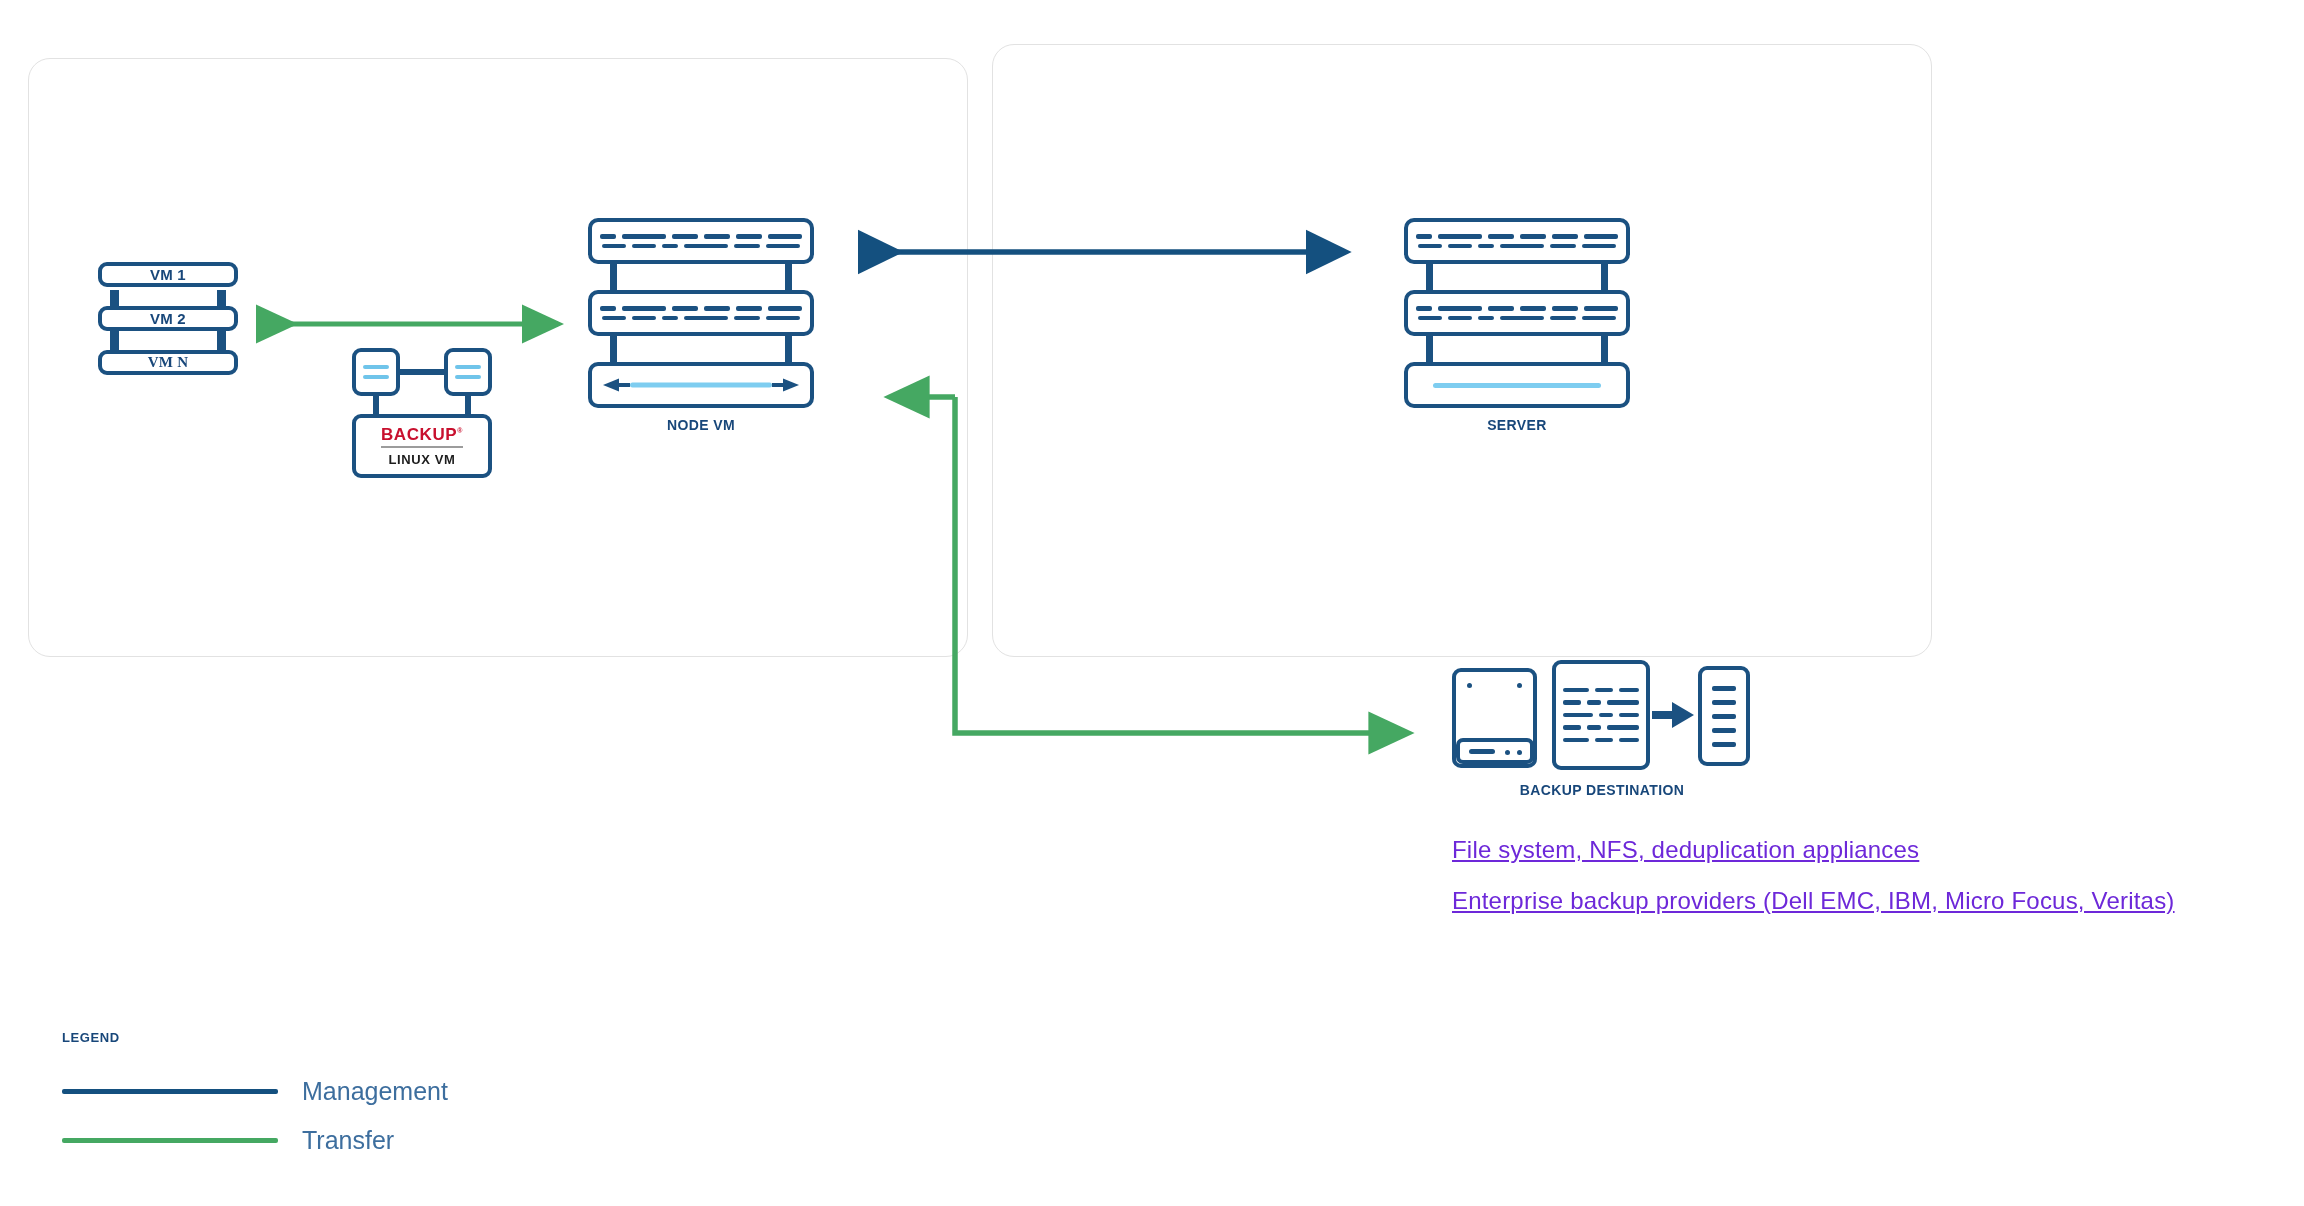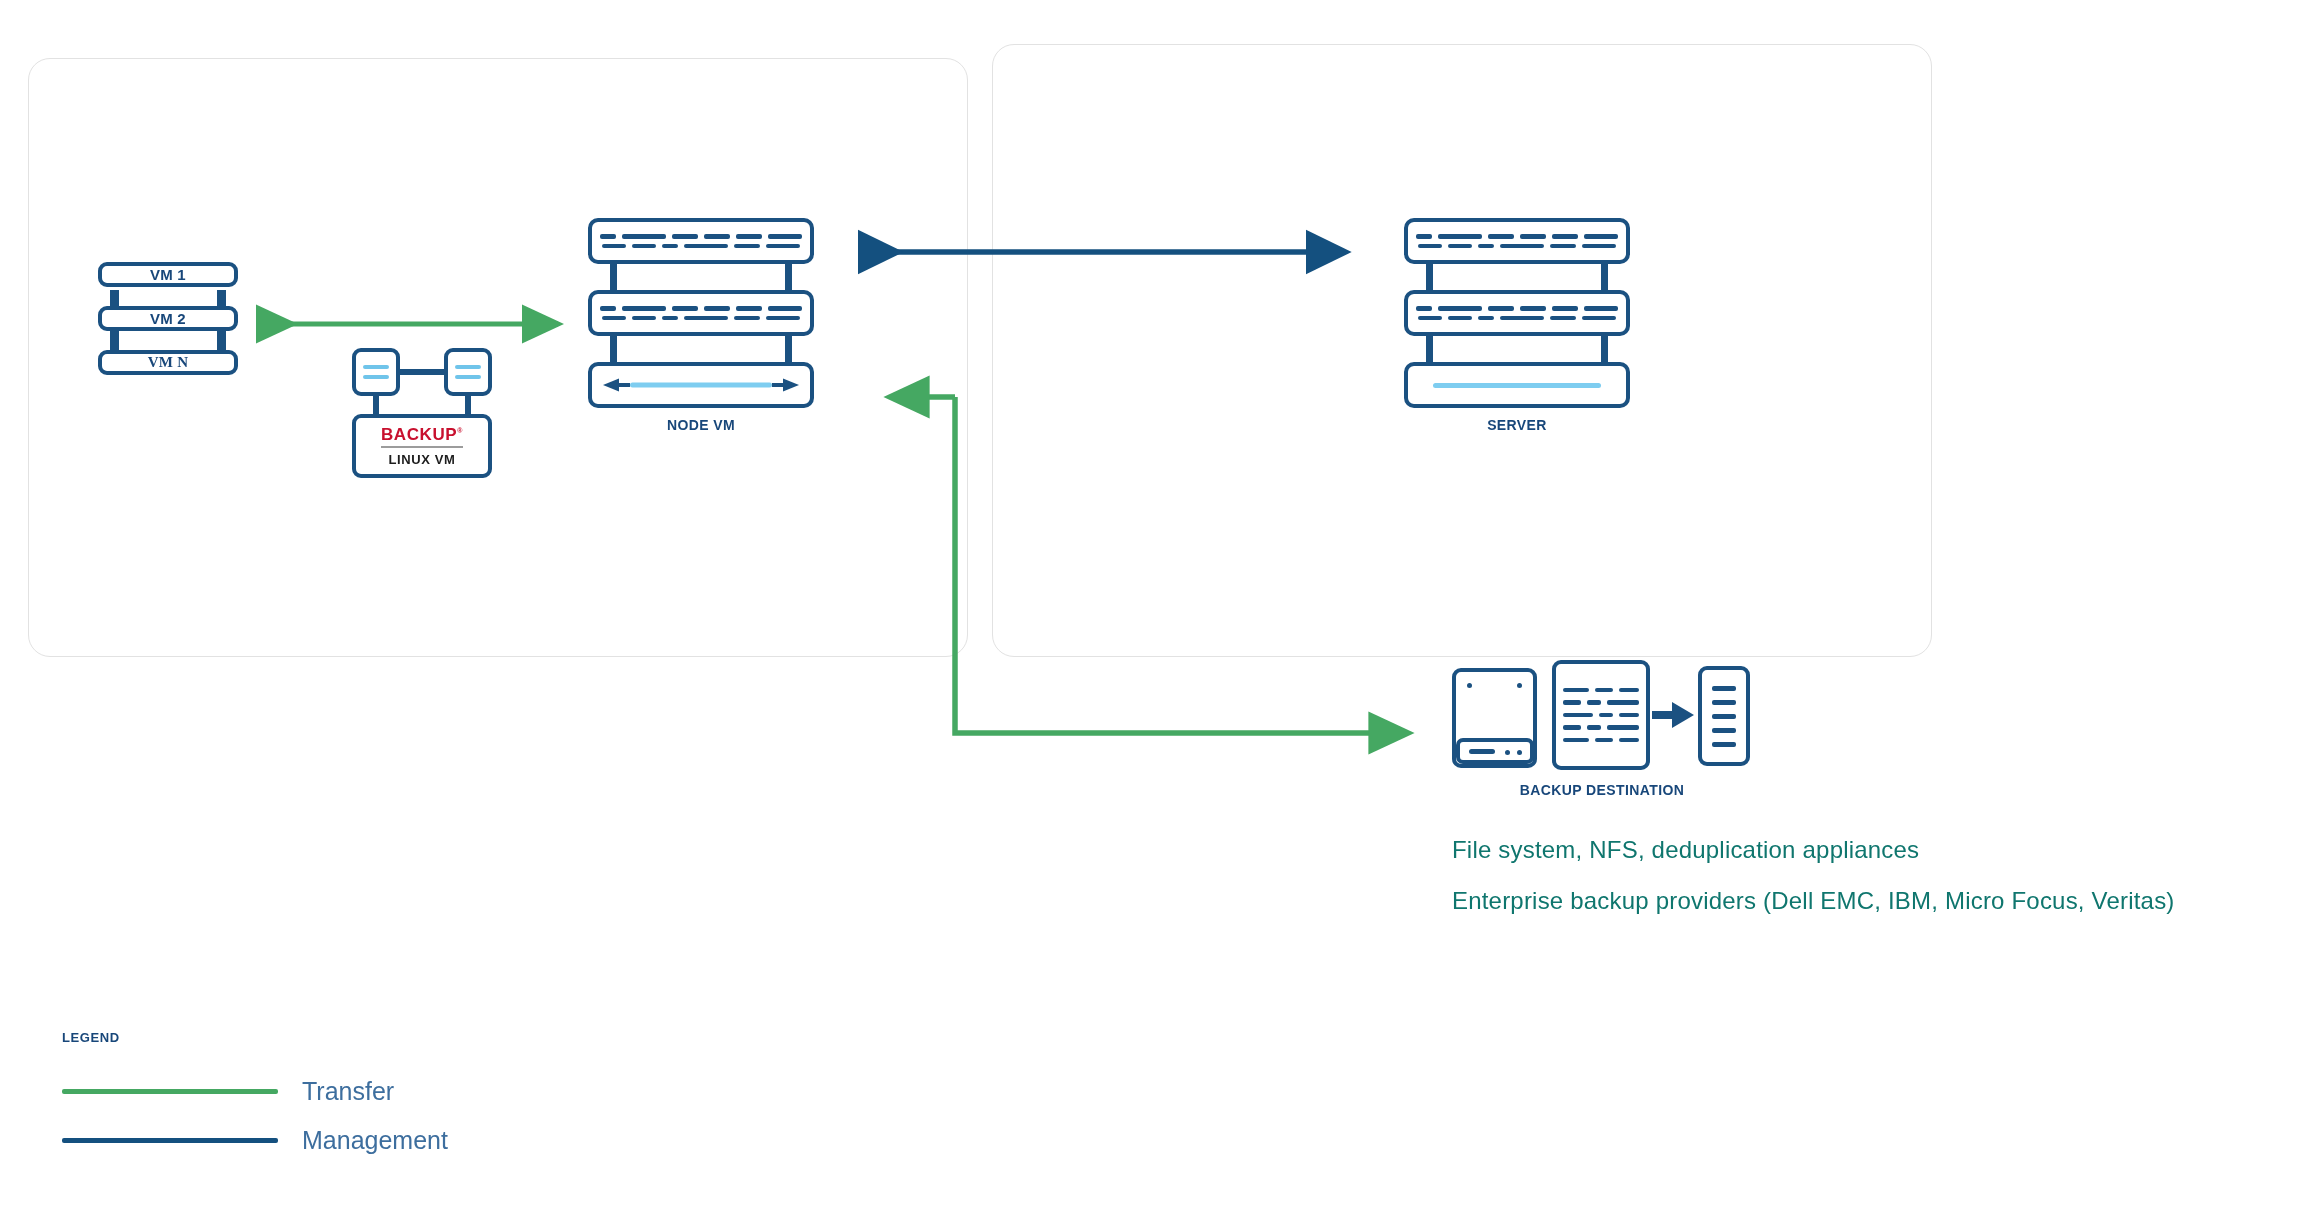--- a/index.html
+++ b/index.html
@@ -102,22 +102,22 @@
   }
   .bd-small i{display:block;width:24px;height:5px;background:#1b5181;border-radius:2px;}
   .bd-label{
     width:300px;text-align:center;margin-top:12px;
     font-size:14px;font-weight:bold;color:#18477a;letter-spacing:.4px;
   }
 
   
   #descriptions{left:1452px;top:838px;width:820px;}
   .desc-line{
-    font-size:24px;color:#0f766e;line-height:1;margin-bottom:27px;
-    font-weight:400;letter-spacing:.2px;
+    font-size:24px;color:#6d28d9;line-height:1;margin-bottom:27px;
+    font-weight:400;letter-spacing:.2px;text-decoration:underline;
   }
 
   
   #legend{left:62px;top:1030px;width:520px;}
   #legend-title{font-size:13px;font-weight:bold;color:#18477a;letter-spacing:.6px;margin-bottom:28px;}
   .legend-row{display:flex;align-items:center;height:36px;margin-bottom:13px;}
   .legend-swatch{width:216px;height:5px;border-radius:2px;margin-right:24px;}
   .legend-text{font-size:25px;color:#3d6e9e;line-height:1;}
 
   svg.overlay{position:absolute;left:0;top:0;width:2304px;height:1206px;pointer-events:none;}
@@ -351,23 +351,23 @@
 
   <div class="abs" id="descriptions">
     <div class="desc-line">File system, NFS, deduplication appliances</div>
     <div class="desc-line">Enterprise backup providers (Dell EMC, IBM, Micro Focus, Veritas)</div>
   </div>
 
   <div class="abs" id="legend">
     <div id="legend-title">LEGEND</div>
 
     <div class="legend-row">
+      <span class="legend-swatch" style="background:#14507f;"></span>
+      <span class="legend-text">Management</span>
+    </div>
+
+    <div class="legend-row">
       <span class="legend-swatch" style="background:#45a862;"></span>
       <span class="legend-text">Transfer</span>
     </div>
-
-    <div class="legend-row">
-      <span class="legend-swatch" style="background:#14507f;"></span>
-      <span class="legend-text">Management</span>
-    </div>
   </div>
 
 </div>
 
 </body></html>

